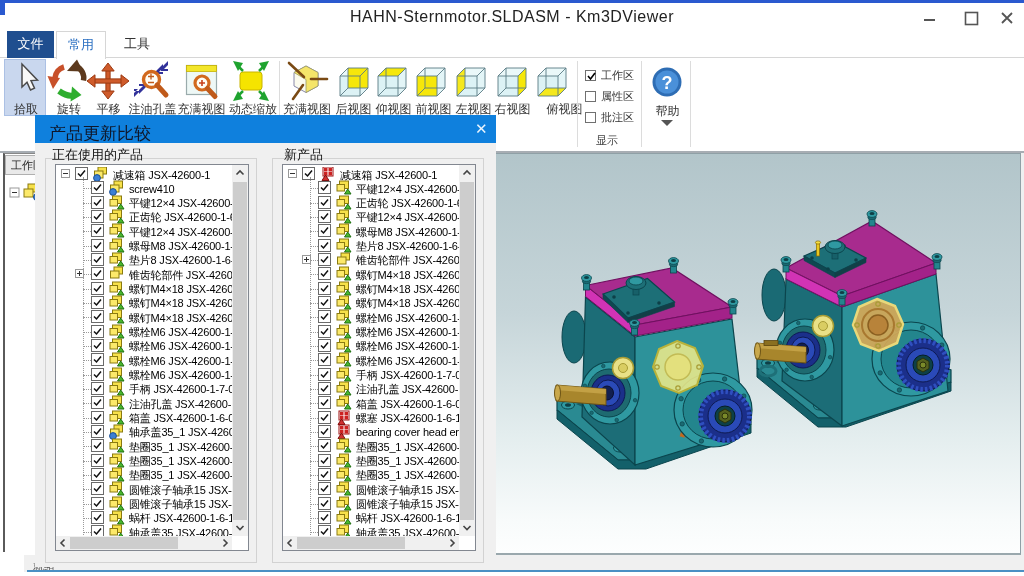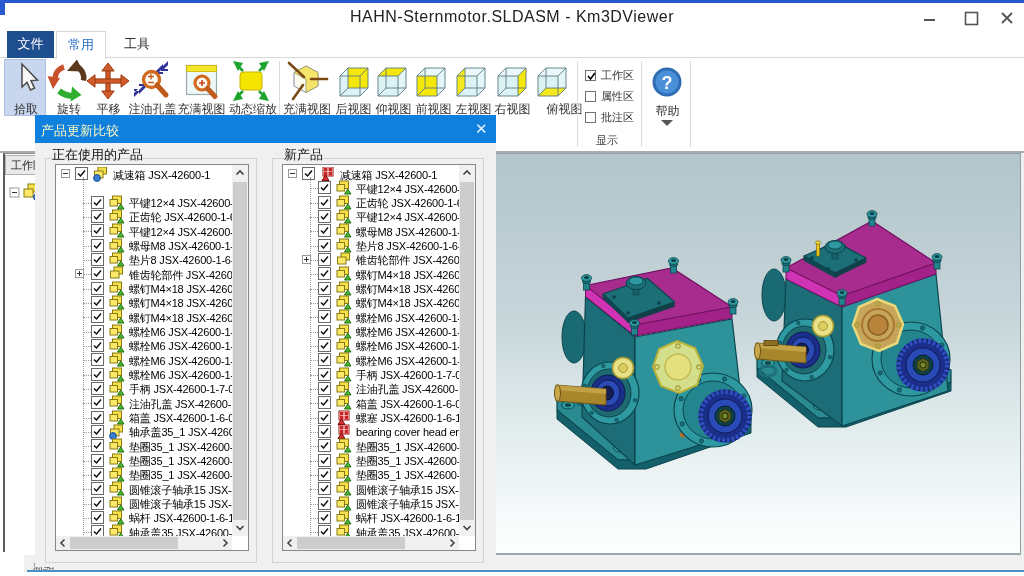--- a/index.html
+++ b/index.html
@@ -39,21 +39,21 @@
 #rightstrip{position:absolute;left:1021px;top:153px;width:3px;height:402px;background:#eef0f0;}
 #statusbar{position:absolute;left:0;top:555px;width:1024px;height:21px;background:#f0f0f0;margin-left:24px;}
 #statusbar .ready{position:absolute;left:9px;top:4px;font-size:11px;color:#555;}
 #statusbar .bluebar{position:absolute;left:3px;top:15px;width:1016px;height:2px;background:#4a90c4;}
 #statusbar .white{position:absolute;left:0;top:17px;width:1024px;height:4px;background:#fff;}
 #duibi{position:absolute;left:855px;top:492px;width:169px;height:84px;background:#1e3a8c;
 color:#fff;font-size:57px;text-align:center;line-height:84px;letter-spacing:5px;z-index:30;}
 #dialog{position:absolute;left:35px;top:115px;width:461px;height:452px;background:#f0f0f0;
 z-index:20;}
 #dlg-title{position:absolute;left:0;top:0;width:461px;height:28px;background:#0f80dd;}
-#dlg-title .t{position:absolute;left:6px;top:7px;font-size:13px;color:#fef9c3;}
+#dlg-title .t{position:absolute;left:14px;top:7px;font-size:17px;color:#0f172a;}
 #dlg-title .x{position:absolute;left:440px;top:5px;font-size:15px;color:#eaf4fd;}
 .grplabel{position:absolute;top:31px;font-size:13px;color:#111;z-index:2;}
 .grpbox{position:absolute;top:43px;width:212px;height:405px;border:1px solid #d2d2d2;}
 .treebox{position:absolute;top:49px;width:194px;height:387px;border:1px solid #828790;background:#fff;overflow:hidden;}
 .tree{position:absolute;left:1px;top:2px;width:176px;height:371px;overflow:hidden;}
 .trow{position:absolute;left:0;height:14.33px;font-size:11px;color:#000;white-space:nowrap;width:200px;}
 .trow .txt{position:absolute;top:0.5px;line-height:14px;letter-spacing:-0.2px;}
 .chk{position:absolute;top:0px;}
 .expb{position:absolute;top:2px;width:9px;height:9px;border:1px solid #999;background:#fff;}
 .expb i{position:absolute;left:1px;top:3px;width:5px;height:1px;background:#333;}
@@ -463,20 +463,31 @@
             </span>
             <svg class="chk" style="left:18px;" width="13" height="13">
               <rect x="0.5" y="0.5" width="12" height="12" fill="#fff" stroke="#6a6a6a"></rect>
               <path d="M3 6.5 L5.5 9 L10 3.5" stroke="#111" stroke-width="1.5" fill="none"></path>
             </svg>
             <svg class="ticn" style="left:36px;" width="17" height="16">
               <use href="#i-asm"></use>
             </svg>
             <span class="txt" style="left:56px;">减速箱 JSX-42600-1</span>
           </div>
+<div class="trow" style="top:14.33px;">
+            <span style="position:absolute;left:26px;top:7px;width:8px;border-top:1px dotted #9a9a9a;"></span>
+            <svg class="chk" style="left:34px;" width="13" height="13">
+              <rect x="0.5" y="0.5" width="12" height="12" fill="#fff" stroke="#6a6a6a"></rect>
+              <path d="M3 6.5 L5.5 9 L10 3.5" stroke="#111" stroke-width="1.5" fill="none"></path>
+            </svg>
+            <svg class="ticn" style="left:52px;" width="17" height="16">
+              <use href="#i-asm"></use>
+            </svg>
+            <span class="txt" style="left:72px;">screw410</span>
+          </div>
 <div class="trow" style="top:28.66px;">
             <span style="position:absolute;left:26px;top:7px;width:8px;border-top:1px dotted #9a9a9a;"></span>
             <svg class="chk" style="left:34px;" width="13" height="13">
               <rect x="0.5" y="0.5" width="12" height="12" fill="#fff" stroke="#6a6a6a"></rect>
               <path d="M3 6.5 L5.5 9 L10 3.5" stroke="#111" stroke-width="1.5" fill="none"></path>
             </svg>
             <svg class="ticn" style="left:52px;" width="17" height="16">
               <use href="#i-part"></use>
             </svg>
             <span class="txt" style="left:72px;">平键12×4 JSX-42600-1-</span>

